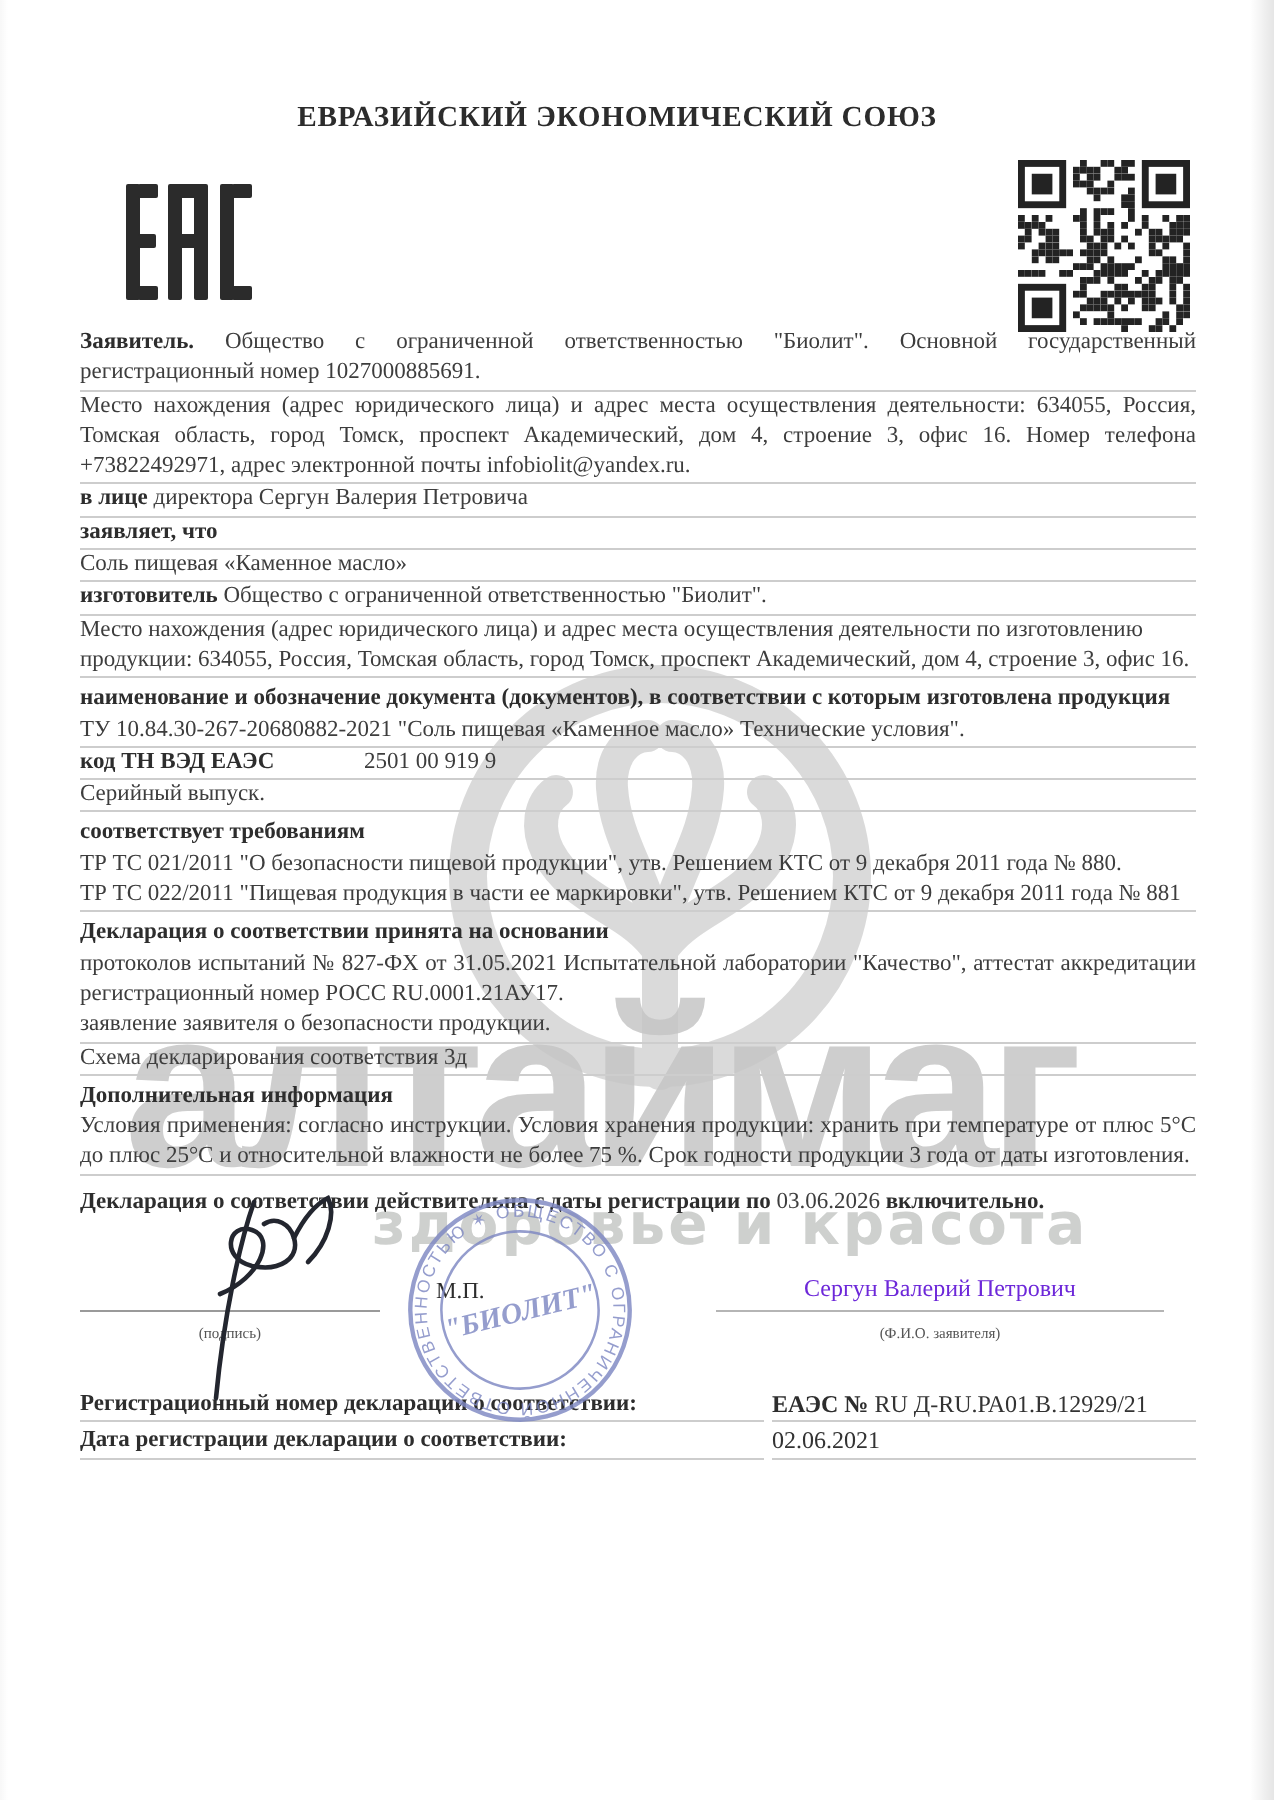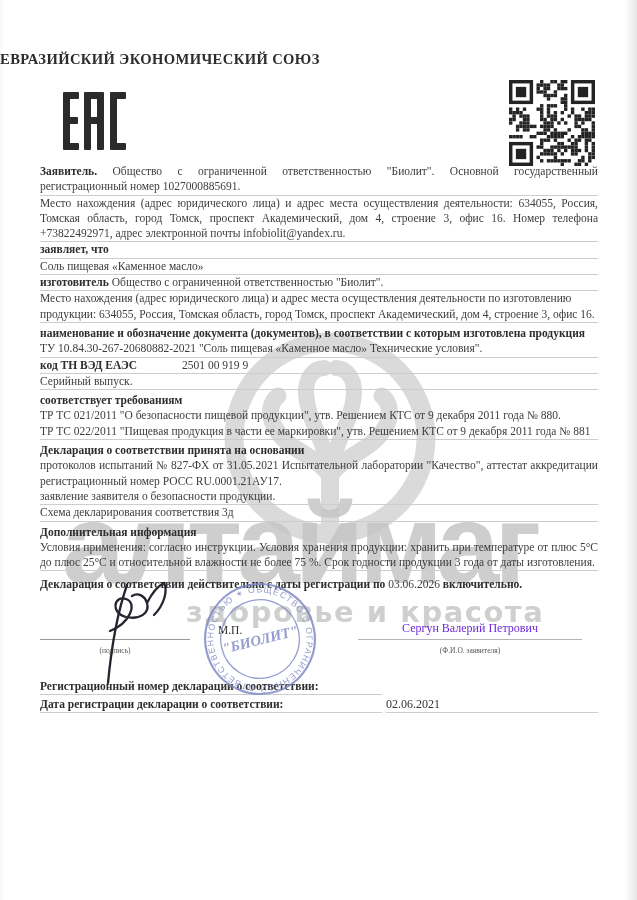--- a/index.html
+++ b/index.html
@@ -3,21 +3,21 @@
 <meta charset="utf-8">
 <style>
   html,body{margin:0;padding:0;background:#e8e8e8;}
   .page{position:relative;width:637px;height:900px;background:#ffffff;overflow:hidden;
         font-family:"Liberation Serif",serif;color:#3d3d3d;margin:0 auto;}
   .scan-edge{position:absolute;right:0;top:0;bottom:0;width:12px;
         background:linear-gradient(to right,rgba(0,0,0,0),rgba(0,0,0,0.10));}
   .scan-edge-l{position:absolute;left:0;top:0;bottom:0;width:4px;
         background:linear-gradient(to left,rgba(0,0,0,0),rgba(0,0,0,0.03));}
 
-  .hdr{position:absolute;top:49px;left:0;right:20px;font-weight:bold;
+  .hdr{position:absolute;top:49px;left:0;right:20px;text-align:center;font-weight:bold;
        font-size:14.6px;line-height:21px;color:#2c2c2c;letter-spacing:.4px;z-index:2;}
 
   .eac{position:absolute;top:92px;left:63px;z-index:2;}
   .qr{position:absolute;top:80px;left:509px;width:86px;height:86px;z-index:2;}
 
   
   .wm-logo{position:absolute;left:212px;top:326px;z-index:1;opacity:.55;}
   .wm-brand{position:absolute;left:62px;top:488px;z-index:1;width:575px;
        font-family:Liberation Sans, sans-serif;font-weight:bold;font-size:113px;line-height:1;
        letter-spacing:-5px;color:#c6c6c6;opacity:.85;white-space:nowrap;}
@@ -325,20 +325,24 @@
 
   <div class="body">
     <div class="row j u">
       <span class="b">Заявитель.</span>
       <span>Общество с ограниченной ответственностью "Биолит". Основной государственный регистрационный номер 1027000885691.</span>
     </div>
     <div class="row j u">
       <span>Место нахождения (адрес юридического лица) и адрес места осуществления деятельности: 634055, Россия, Томская область, город Томск, проспект Академический, дом 4, строение 3, офис 16. Номер телефона +73822492971, адрес электронной почты infobiolit@yandex.ru.</span>
     </div>
     <div class="row u">
+      <span class="b">в лице</span>
+      <span>директора Сергун Валерия Петровича</span>
+    </div>
+    <div class="row u">
       <span class="b">заявляет, что</span>
     </div>
     <div class="row u">
       <span>Соль пищевая «Каменное масло»</span>
     </div>
     <div class="row u">
       <span class="b">изготовитель</span>
       <span>Общество с ограниченной ответственностью "Биолит".</span>
     </div>
     <div class="row u">
@@ -414,19 +418,23 @@
         </g>
       </svg>
 
       <div class="fio">Сергун Валерий Петрович</div>
       <div class="fioline"></div>
       <div class="fiocap">(Ф.И.О. заявителя)</div>
     </div>
 
     <div class="frow">
       <div class="flabel">Регистрационный номер декларации о соответствии:</div>
+      <div class="fvalue">
+        <span class="b">ЕАЭС №</span>
+        <span>RU Д-RU.РА01.В.12929/21</span>
+      </div>
     </div>
     <div class="frow">
       <div class="flabel">Дата регистрации декларации о соответствии:</div>
       <div class="fvalue">02.06.2021</div>
     </div>
   </div>
 </div>
 
 </body></html>

